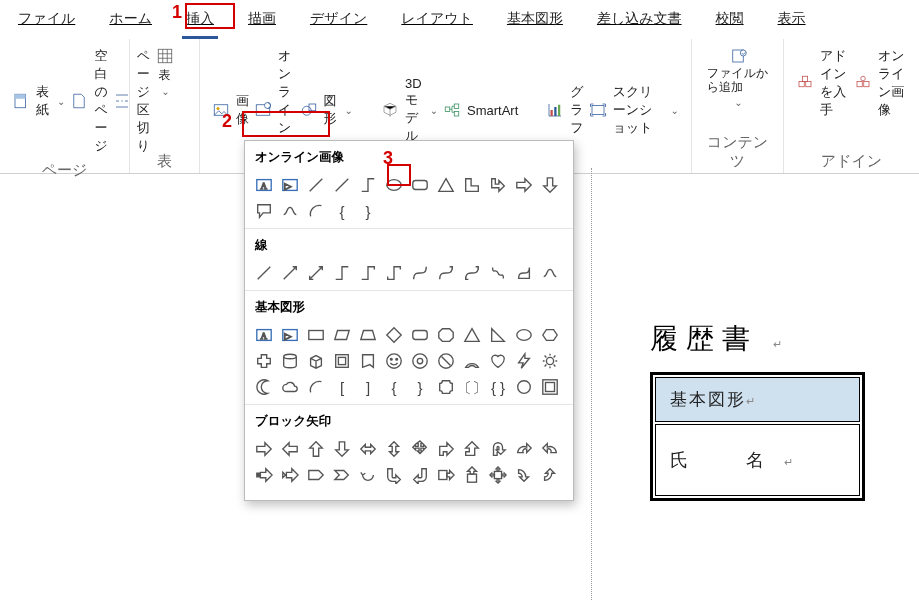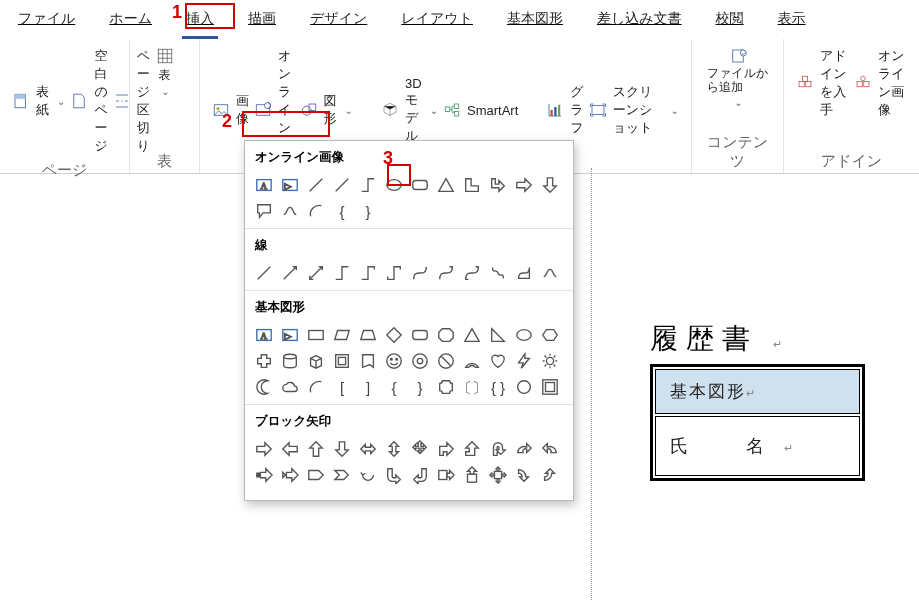--- a/index.html
+++ b/index.html
@@ -139,40 +139,40 @@
     width:8px; height:432px;
     border-right:1px dotted #999;
   }
   .doc {
     position:absolute;
     left:650px; top:320px;
     width:260px;
   }
   .resume-title {
     font-size:28px; letter-spacing:8px; font-family:"MS Mincho","Yu Mincho",serif;
-    padding-bottom:6px;
+    padding-bottom:14px;
   }
   .resume-table {
     border:3px solid #000;
     width:215px;
   }
   .resume-table td {
     border:1px solid #000;
     padding:10px 14px;
     font-size:18px; font-family:"MS Mincho","Yu Mincho",serif;
     color:#222;
   }
   .resume-table tr:first-child td {
     background:#cfe0ef;
     font-size:17px;
     letter-spacing:2px;
   }
   .resume-table tr:nth-child(2) td {
     letter-spacing:20px;
-    height:60px;
+    height:72px;
   }
   .mark { color:#888; font-size:11px; }
 </style>
 </head>
 <body>
 
 <div class="callout1">1</div>
 <div class="callout1-box"></div>
 
 <div class="tabbar">

